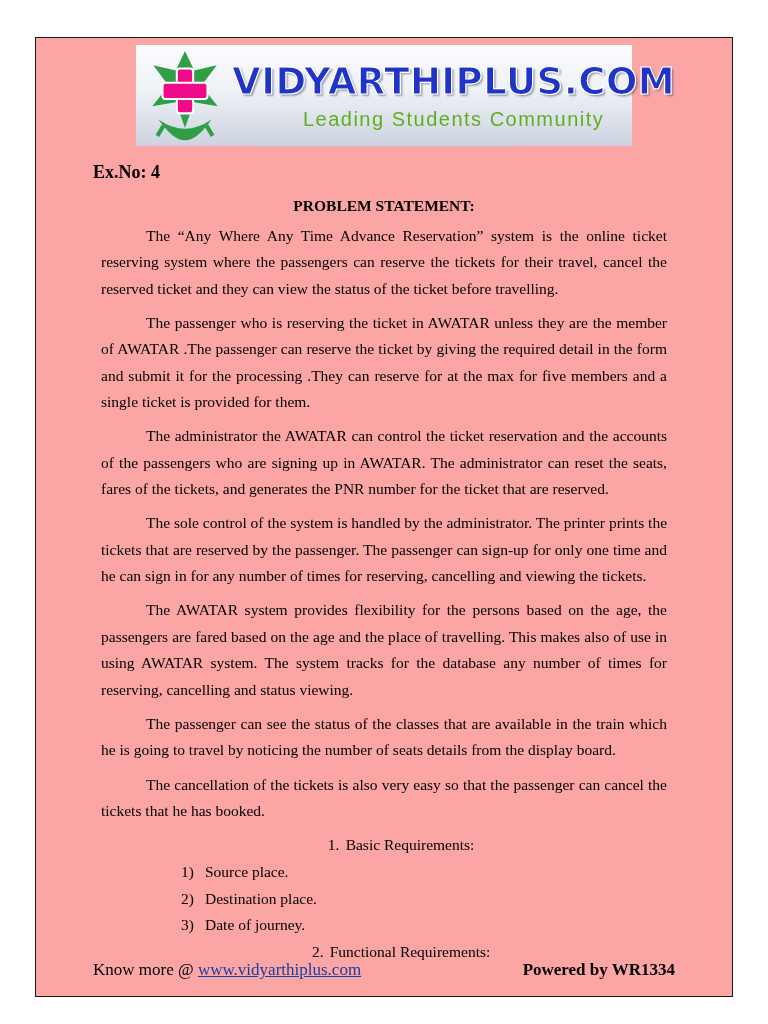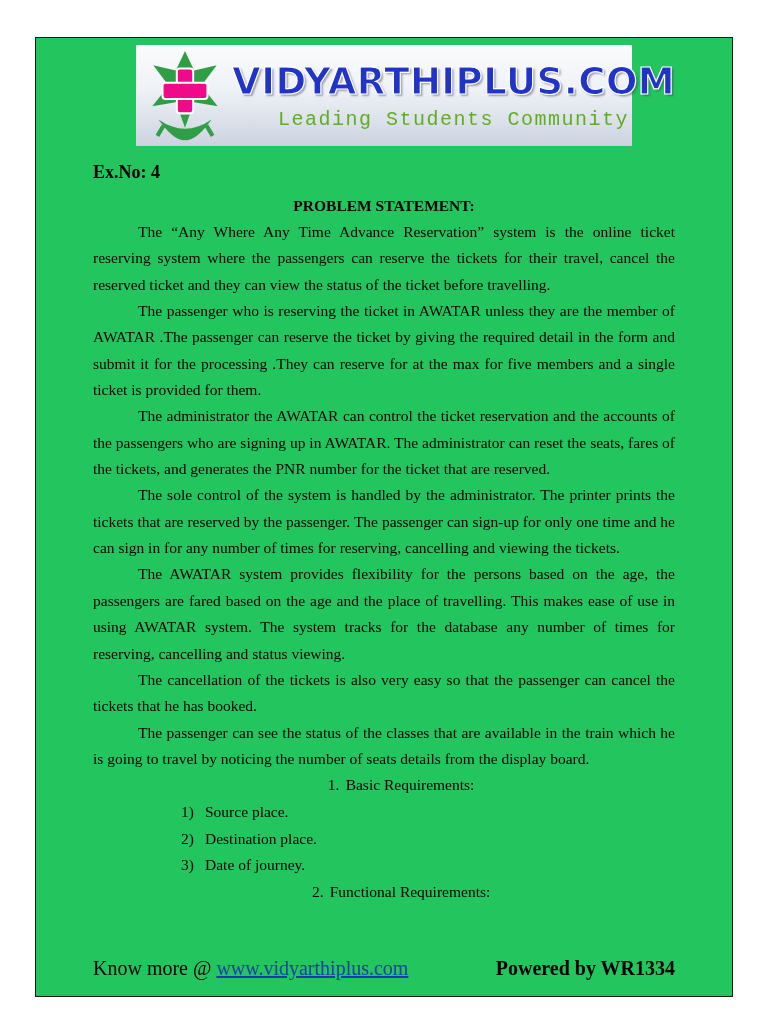--- a/index.html
+++ b/index.html
@@ -17,21 +17,21 @@
     background: #ffffff;
   }
   .page {
     position: absolute;
     left: 35px;
     top: 37px;
     width: 698px;
     height: 960px;
     border: 1px solid #1a1a1a;
     box-sizing: border-box;
-    background: #22c55e;
+    background: #fca5a5;
     padding: 7px 57px 14px 57px;
     overflow: hidden;
   }
   
   .banner {
     width: 496px;
     height: 101px;
     margin: 0 auto 16px auto;
     background: linear-gradient(180deg, #fbfcfd 0%, #eef1f6 45%, #ccd3e0 100%);
     display: flex;
@@ -53,21 +53,21 @@
     font-family: "DejaVu Sans", sans-serif;
     font-weight: bold;
     font-size: 37px;
     letter-spacing: 0.5px;
     color: #2034c8;
     -webkit-text-stroke: 1.2px #ffffff;
     text-shadow: 2px 2px 2px rgba(60,60,80,0.45);
     white-space: nowrap;
   }
   .tagline {
-    font-family: Liberation Mono, monospace;
+    font-family: Liberation Sans, sans-serif;
     font-size: 20px;
     letter-spacing: 1.5px;
     color: #5fae20;
     margin-top: 5px;
     white-space: nowrap;
   }
   
   .exno {
     font-weight: bold;
     font-size: 18px;
@@ -85,21 +85,21 @@
     font-size: 15.5px;
     margin: 14px 0 4px 0;
     text-align: center;
   }
   
   .para {
     font-size: 15.5px;
     line-height: 1.7;
     text-align: justify;
     text-indent: 45px;
-    margin: 0;
+    margin: 8px;
   }
   
   .req-item {
     font-size: 15.5px;
     line-height: 1.72;
   }
   .req-l1 { padding-left: 28px; text-align: center; }
   .req-l2 { padding-left: 88px; }
   .req-label {
     display: inline-block;
@@ -107,21 +107,21 @@
   }
   
   .footer {
     position: absolute;
     left: 57px;
     right: 57px;
     bottom: 16px;
     display: flex;
     justify-content: space-between;
     align-items: center;
-    font-size: 20px;
+    font-size: 17px;
   }
   .footer a {
     color: #1540a8;
     text-decoration: underline;
     cursor: pointer;
   }
   .powered {
     font-weight: bold;
   }
 </style>
@@ -148,23 +148,23 @@
     </div>
 
     <div class="exno">Ex.No: 4</div>
 
     <div class="section-heading">PROBLEM STATEMENT:</div>
 
     <p class="para">The “Any Where Any Time Advance Reservation” system is the online ticket reserving system where the passengers can reserve the tickets for their travel, cancel the reserved ticket and they can view the status of the ticket before travelling.</p>
     <p class="para">The passenger who is reserving the ticket in AWATAR unless they are the member of AWATAR .The passenger can reserve the ticket by giving the required detail in the form and submit it for the processing .They can reserve for at the max for  five members and a single ticket is provided for them.</p>
     <p class="para">The administrator the AWATAR can control the ticket reservation and the accounts of the passengers who are signing up in AWATAR. The administrator can reset the seats, fares of the tickets, and generates the PNR number for the ticket that are reserved.</p>
     <p class="para">The sole control of the system is handled by the administrator. The printer prints the tickets that are reserved by the passenger. The passenger can sign-up for only one time and he can sign in for any number of times for reserving, cancelling and viewing the tickets.</p>
-    <p class="para">The AWATAR system provides flexibility for the persons based on the age, the passengers are fared based on the age and the place of travelling. This makes ease of use in using AWATAR system. The system tracks for the database any number of times for reserving, cancelling and status viewing.</p>
+    <p class="para">The AWATAR system provides flexibility for the persons based on the age, the passengers are fared based on the age and the place of travelling. This makes also of use in using AWATAR system. The system tracks for the database any number of times for reserving, cancelling and status viewing.</p>
+    <p class="para">The passenger can see the status of the classes that are available in the train which he is going to travel by noticing the number of seats details from the display board.</p>
     <p class="para">The cancellation of the tickets is also very easy so that the passenger can cancel the tickets that he has booked.</p>
-    <p class="para">The passenger can see the status of the classes that are available in the train which he is going to travel by noticing the number of seats details from the display board.</p>
 
 
     <div class="req-item req-l1">
       <span class="req-label">1.</span><span>Basic Requirements:</span>
     </div>
     <div class="req-item req-l2">
       <span class="req-label">1)</span><span>Source place.</span>
     </div>
     <div class="req-item req-l2">
       <span class="req-label">2)</span><span>Destination place.</span>

